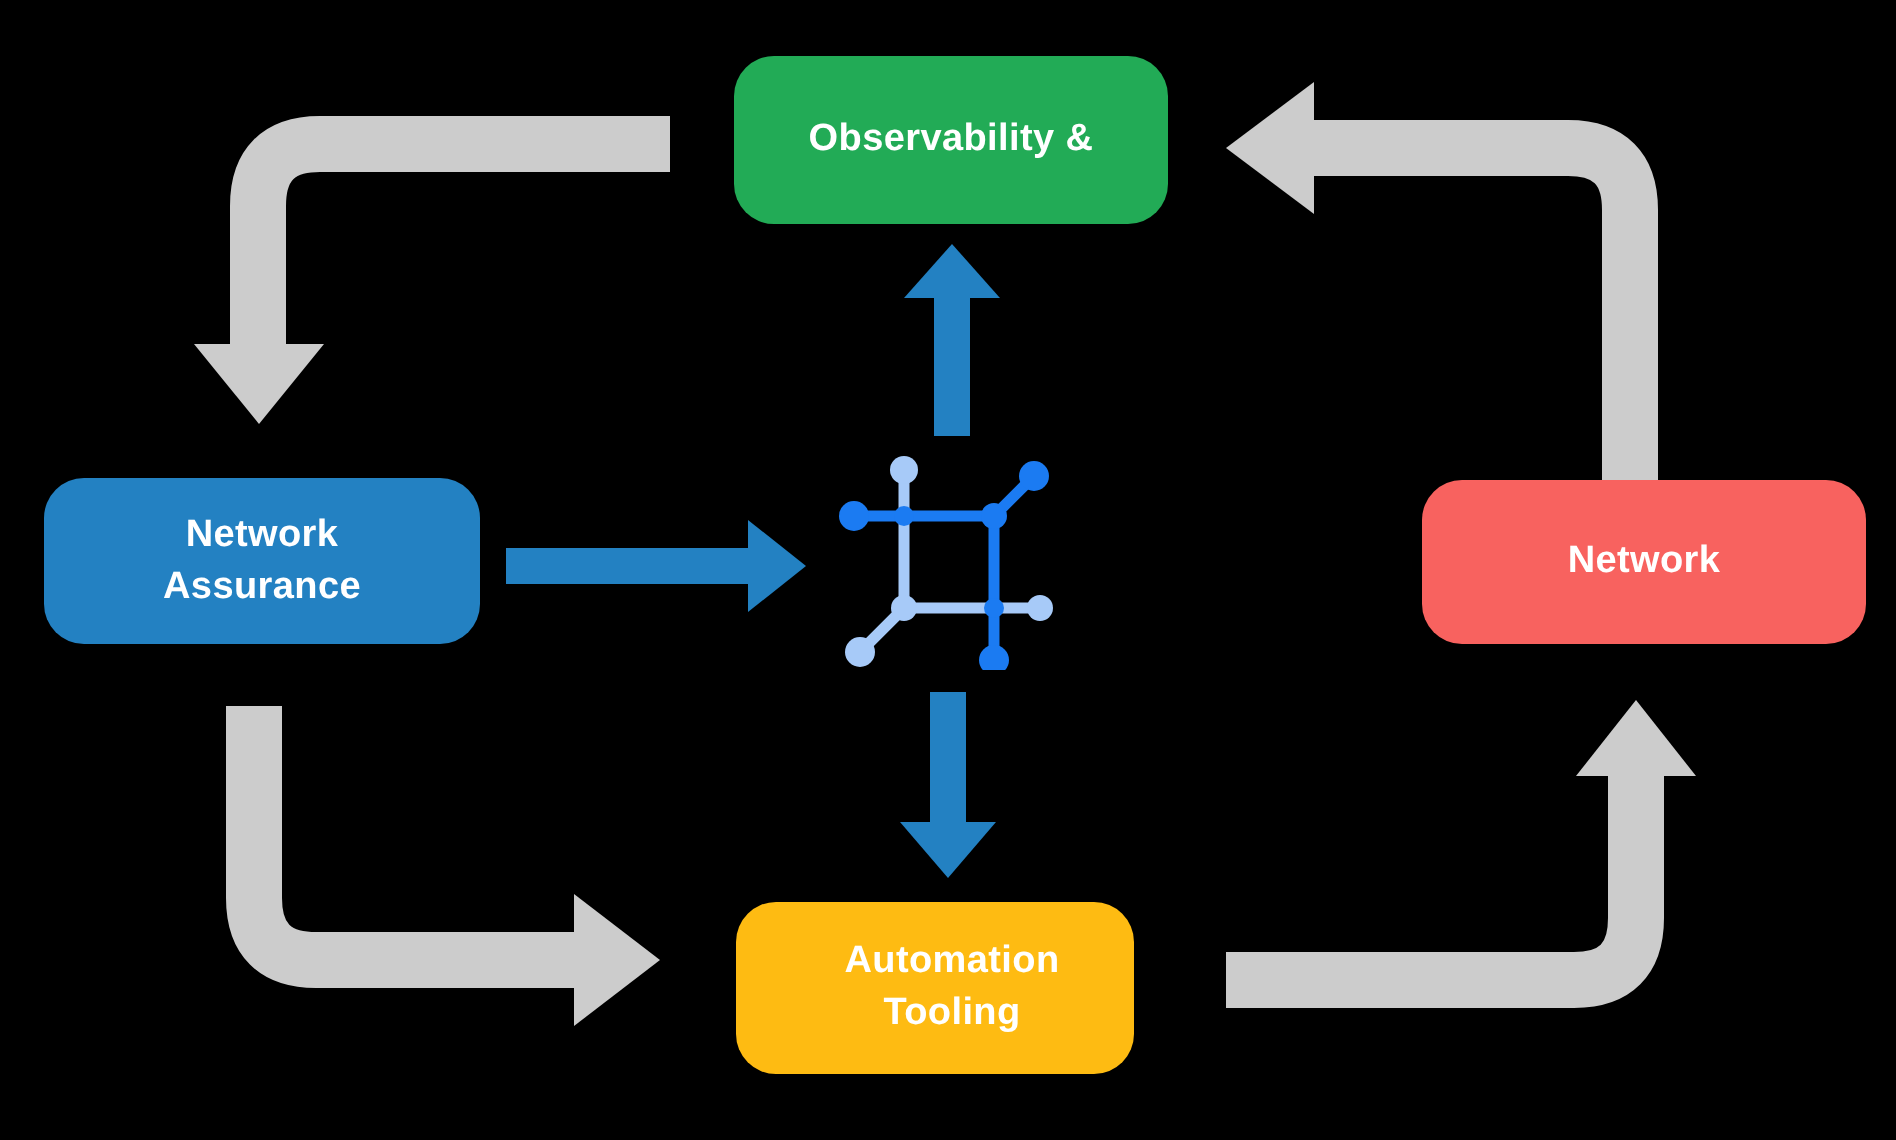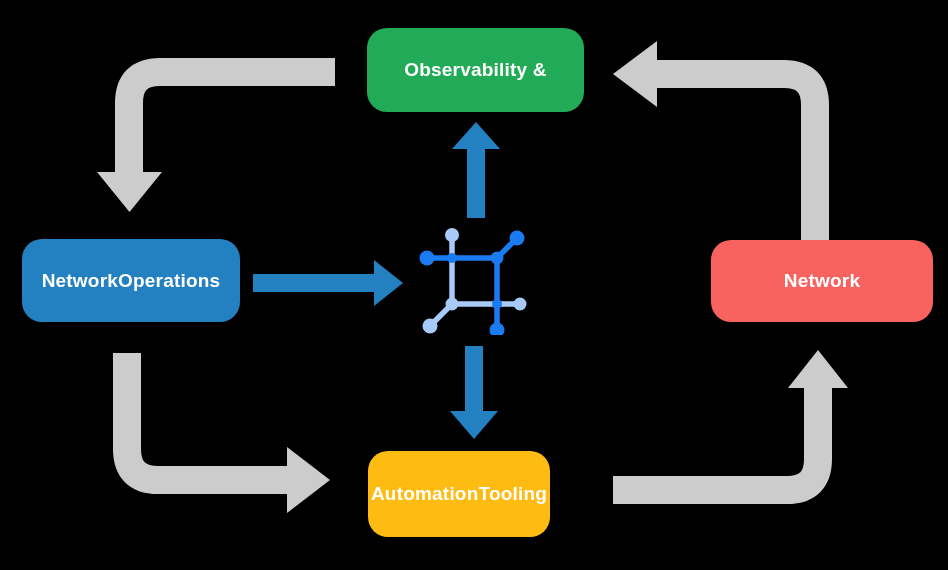--- a/index.html
+++ b/index.html
@@ -3,28 +3,28 @@
 <meta charset="utf-8">
 <style>
   html,body{margin:0;padding:0;background:#000;}
   .canvas{
     position:relative;width:948px;height:570px;overflow:hidden;
     font-family:"Liberation Sans","DejaVu Sans",sans-serif;
   }
   svg.layer{position:absolute;left:0;top:0;width:948px;height:570px;display:block;}
   .node{
     position:absolute;border-radius:20px;
-    display:flex;align-items:center;justify-content:center;
+    display:flex;flex-direction:column;align-items:center;justify-content:center;
     font-size:19px;font-weight:600;line-height:26px;text-align:center;letter-spacing:.2px;
   }
   .node span{display:block;}
   #node-observability{left:367px;top:28px;width:217px;height:84px;}
   #node-operations{left:22px;top:239px;width:218px;height:83px;}
   #node-infrastructure{left:711px;top:240px;width:222px;height:82px;}
-  #node-tooling{left:368px;top:451px;width:182px;height:86px;}
+  #node-tooling{left:368px;top:451px;width:182px;height:86px;padding-left:17px;}
   svg.center-icon{position:absolute;left:418px;top:223px;width:112px;height:112px;}
   .cycle-stroke{fill:none;stroke:currentColor;stroke-width:28;}
   .accent-stroke{fill:none;stroke:currentColor;stroke-width:18;}
   .head{fill:currentColor;stroke:none;}
   .icon-line{fill:none;stroke:currentColor;stroke-width:5.5;stroke-linecap:round;}
   .icon-dot{fill:currentColor;stroke:none;}
 </style>
 </head>
 <body>
 
@@ -63,21 +63,21 @@
       <polygon class="head" points="450,411 498,411 474,439"></polygon>
     </g>
   </svg>
 
   <div class="node" id="node-observability" style="background-color: rgb(34, 171, 86); color: rgb(255, 255, 255);">
     <span>Observability &amp;</span>
   </div>
 
   <div class="node" id="node-operations" style="background-color: rgb(35, 129, 194); color: rgb(255, 255, 255);">
     <span>Network</span>
-    <span>Operations</span>
+    <span>Assurance</span>
   </div>
 
   <div class="node" id="node-infrastructure" style="background-color: rgb(248, 98, 95); color: rgb(255, 255, 255);">
     <span>Network</span>
   </div>
 
   <div class="node" id="node-tooling" style="background-color: rgb(254, 187, 18); color: rgb(255, 255, 255);">
     <span>Automation</span>
     <span>Tooling</span>
   </div>

